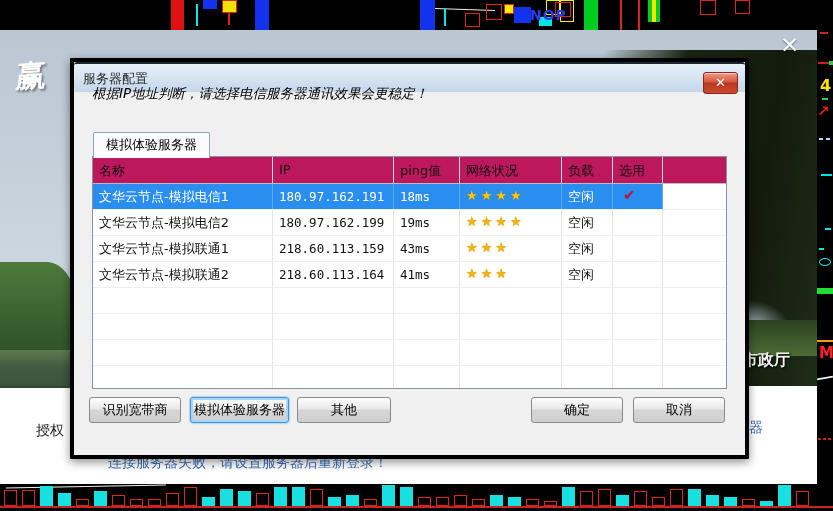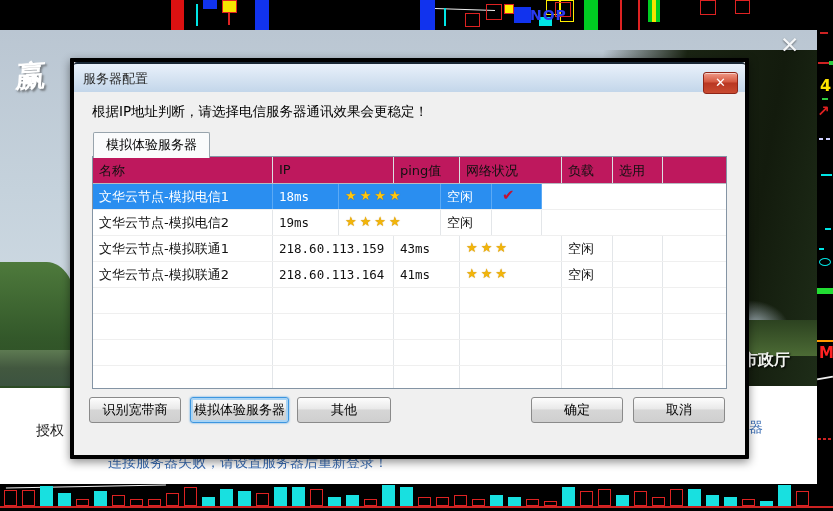--- a/index.html
+++ b/index.html
@@ -41,21 +41,21 @@
   
   .dialog{position:absolute;left:70px;top:58px;width:671px;height:393px;background:#f0f0f0;
           border:4px solid #000000;border-radius:1px;box-shadow:0 3px 10px rgba(0,0,0,.45);z-index:10;}
   .dlg-titlebar{position:absolute;left:0;top:0;width:100%;height:30px;border-radius:3px 3px 0 0;
           background:linear-gradient(180deg,#e9f1fa,#c3d6ea);border-top:2px solid #1a2836;box-sizing:border-box;}
   .dlg-title{position:absolute;left:9px;top:6px;font-size:13px;color:#2a2a2a;}
   .dlg-close{position:absolute;right:7px;top:8px;width:33px;height:20px;border-radius:3px;
           background:linear-gradient(180deg,#f09a88 0%,#d4573f 45%,#b93722 50%,#c94a30 100%);
           border:1px solid #8e2517;box-shadow:inset 0 1px 0 rgba(255,255,255,.55);
           color:#fff;font-size:13px;font-weight:bold;text-align:center;line-height:19px;cursor:default;}
-  .dlg-info{position:absolute;left:18px;top:41px;font-size:13.5px;color:#000;}
+  .dlg-info{position:absolute;left:18px;top:23px;font-size:13.5px;color:#000;font-style:italic;}
   .tab{position:absolute;left:19px;top:70px;height:25px;padding:0 12px;line-height:24px;font-size:13px;color:#000;
           background:#fafbfc;border:1px solid #98a4ad;border-bottom:none;border-radius:2px 2px 0 0;z-index:2;}
   .table{position:absolute;left:18px;top:94px;width:635px;height:233px;background:#fff;
           border:1px solid #8494a4;box-sizing:border-box;overflow:hidden;z-index:1;}
   .thead{display:flex;height:26px;border-bottom:1px solid #b6bcc2;background:#be185d;}
   .hcell{box-sizing:border-box;padding:5px 0 0 6px;font-size:13px;color:#111;
           border-right:1px solid #dcdfe2;overflow:hidden;white-space:nowrap;}
   .trow{display:flex;height:25px;border-bottom:1px solid #efefef;}
   .tcell{box-sizing:border-box;padding:4px 0 0 6px;font-size:13px;color:#111;
           border-right:1px solid #e3e6e9;overflow:hidden;white-space:nowrap;}
@@ -164,28 +164,30 @@
           <div class="hcell" style="width: 121px;">IP</div>
           <div class="hcell" style="width: 66px;">ping值</div>
           <div class="hcell" style="width: 102px;">网络状况</div>
           <div class="hcell" style="width: 51px;">负载</div>
           <div class="hcell" style="width: 50px;">选用</div>
           <div class="hcell" style="flex: 1 1 0%; border-right: none;"></div>
         </div>
       <div id="rows">
           <div class="trow sel">
             <div class="tcell" style="width: 180px;">文华云节点-模拟电信1</div>
+            <div class="tcell mono" style="width: 121px;">180.97.162.191</div>
             <div class="tcell mono" style="width: 66px;">18ms</div>
             <div class="tcell stars" style="width: 102px;">★★★★</div>
             <div class="tcell" style="width: 51px;">空闲</div>
             <div class="tcell check" style="width: 50px;">✔</div>
             <div class="tcell fill"></div>
           </div>
           <div class="trow">
             <div class="tcell" style="width: 180px;">文华云节点-模拟电信2</div>
+            <div class="tcell mono" style="width: 121px;">180.97.162.199</div>
             <div class="tcell mono" style="width: 66px;">19ms</div>
             <div class="tcell stars" style="width: 102px;">★★★★</div>
             <div class="tcell" style="width: 51px;">空闲</div>
             <div class="tcell check" style="width: 50px;"></div>
             <div class="tcell fill"></div>
           </div>
           <div class="trow">
             <div class="tcell" style="width: 180px;">文华云节点-模拟联通1</div>
             <div class="tcell mono" style="width: 121px;">218.60.113.159</div>
             <div class="tcell mono" style="width: 66px;">43ms</div>

